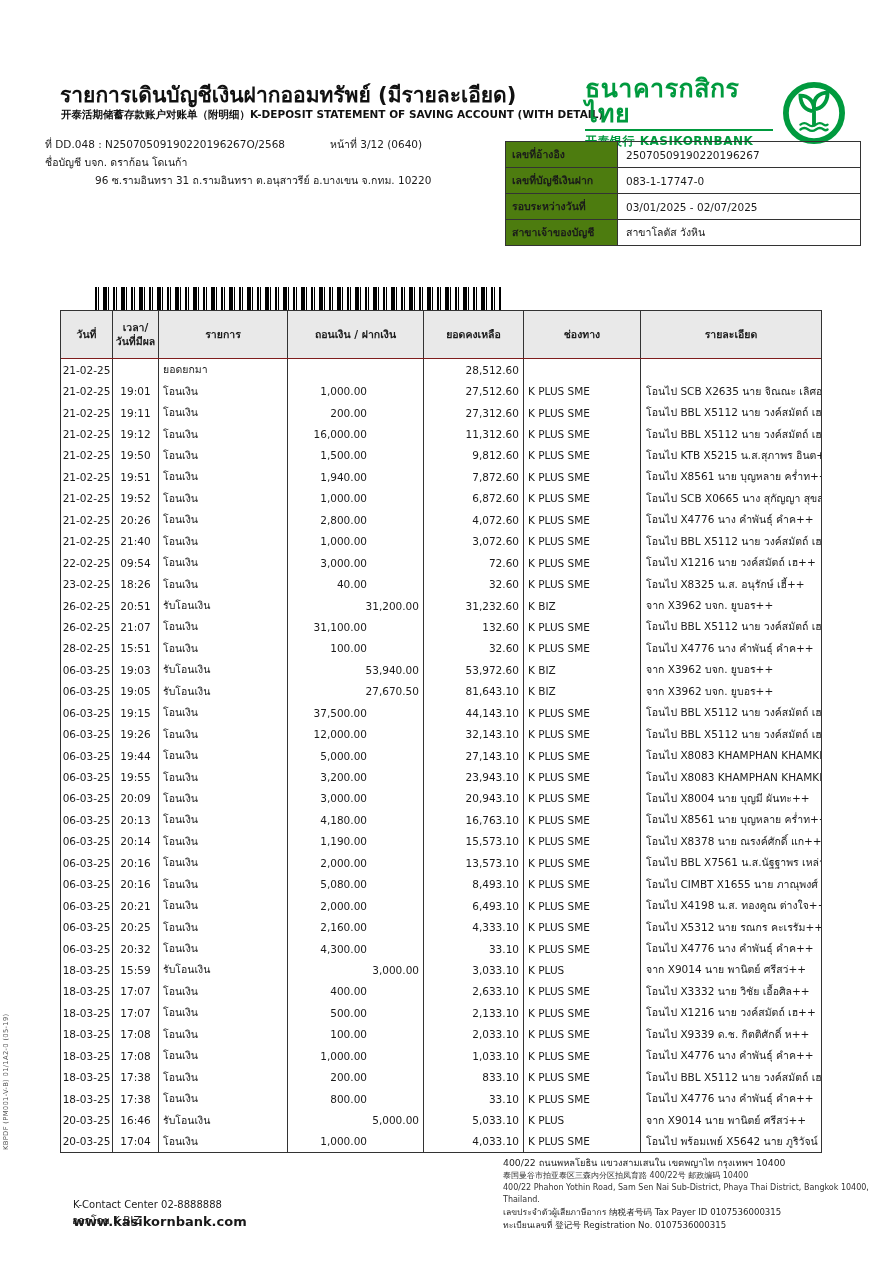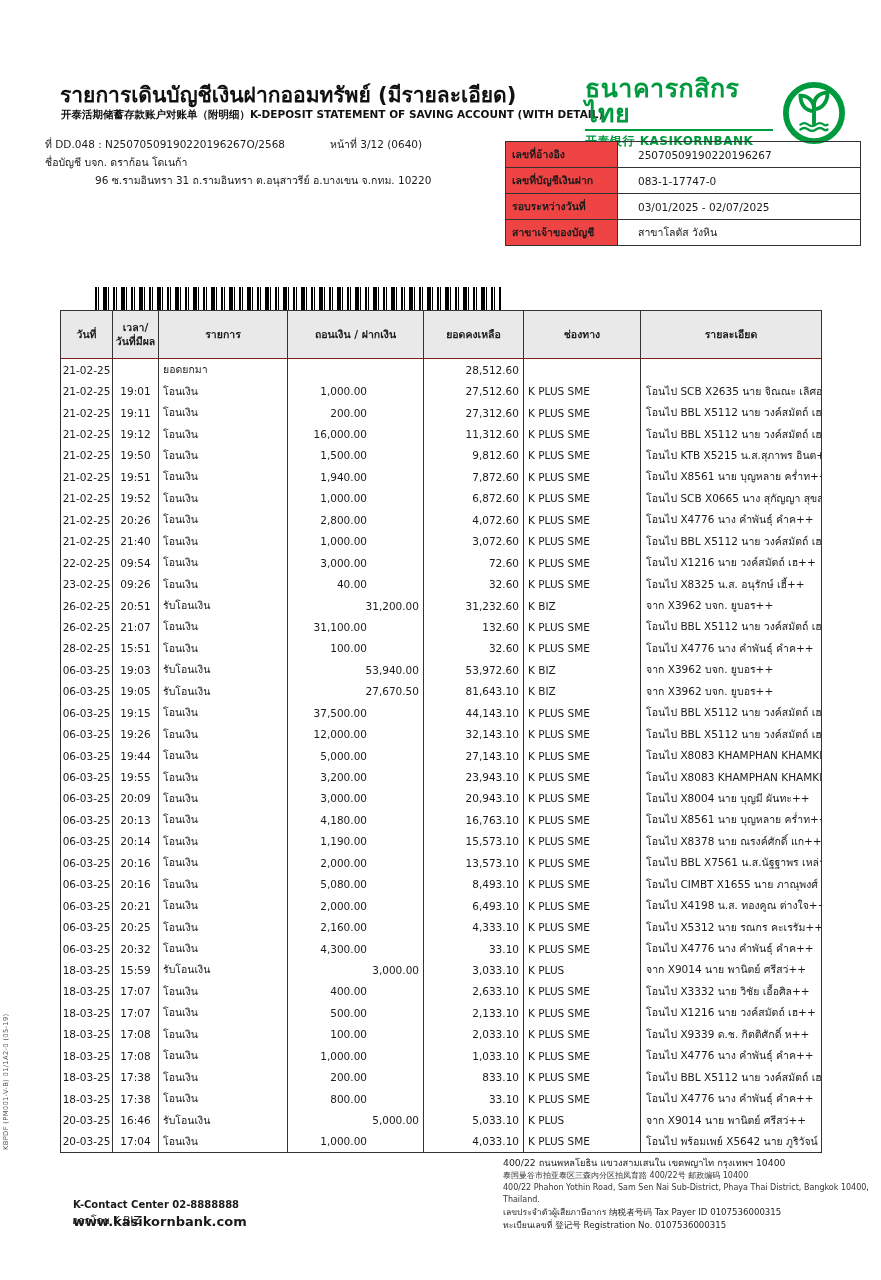--- a/index.html
+++ b/index.html
@@ -17,22 +17,22 @@
   .bank-name-th { font-size:25px; font-weight:bold; color:#009A3E; line-height:1.0; letter-spacing:0.5px; }
   .bank-name-sub { font-size:12px; font-weight:bold; color:#009A3E; border-top:2px solid #009A3E; margin-top:3px; padding-top:2px; letter-spacing:0.5px; }
   .bank-logo { width:62px; height:62px; flex:0 0 62px; }
   .meta-line { position:absolute; left:45px; top:136px; font-size:10.5px; }
   .page-no { position:absolute; left:330px; top:136px; font-size:10.5px; }
   .acct-name { position:absolute; left:45px; top:154px; font-size:10.5px; }
   .acct-addr { position:absolute; left:95px; top:172px; font-size:10.5px; }
   
   .info-box { position:absolute; left:505px; top:141px; width:356px; border:1px solid #333; border-bottom:none; font-size:10.5px; }
   .info-row { display:flex; border-bottom:1px solid #333; height:26px; }
-  .info-label { width:112px; background:#ef4444; border-right:1px solid #333; font-weight:bold; display:flex; align-items:center; padding-left:6px; }
-  .info-value { flex:1; display:flex; align-items:center; padding-left:20px; }
+  .info-label { width:112px; background:#4d7c0f; border-right:1px solid #333; font-weight:bold; display:flex; align-items:center; padding-left:6px; }
+  .info-value { flex:1; display:flex; align-items:center; padding-left:8px; }
   
   .barcode { position:absolute; left:95px; top:287px; width:406px; height:24px;
     background:repeating-linear-gradient(90deg,#000 0 2px,#fff 2px 3px,#000 3px 4px,#fff 4px 8px,#000 8px 12px,#fff 12px 13px,#000 13px 14px,#fff 14px 18px); }
   
   .stmt-table { position:absolute; left:60px; top:310px; width:762px; border:1px solid #333; font-size:10.5px; }
   .t-head { display:flex; background:#e9e9e9; border-bottom:1px solid #7f1d1d; height:48px; font-weight:bold; text-align:center; }
   .t-head > div { display:flex; align-items:center; justify-content:center; border-right:1px solid #333; line-height:1.25; }
   .t-head > div:last-child { border-right:none; }
   .c-date{width:52px;} .c-time{width:46px;} .c-desc{width:129px;} .c-amt{width:136px;} .c-bal{width:100px;} .c-chan{width:117px;} .c-det{width:182px; flex:1;}
   .t-body .t-row { display:flex; height:21.45px; align-items:center; }
@@ -42,21 +42,21 @@
   .t-row .c-time { justify-content:center; }
   .t-row .c-desc { padding-left:4px; }
   .t-row .c-amt { position:relative; }
   .t-row .c-amt .wd { position:absolute; right:56px; }
   .t-row .c-amt .dp { position:absolute; right:4px; }
   .t-row .c-bal { justify-content:flex-end; padding-right:4px; }
   .t-row .c-chan { padding-left:4px; }
   .t-row .c-det { padding-left:5px; white-space:nowrap; }
   
   .issued-by { position:absolute; left:72px; top:1172px; font-size:10.5px;margin-top:40px; }
-  .contact { position:absolute; left:73px; top:1199px; font-size:10px; font-weight:bold; }
+  .contact { position:absolute; left:73px; top:1199px; font-size:10px; font-weight:normal; }
   .website { position:absolute; left:73px; top:1214px; font-size:13px; font-weight:bold; }
   .bank-addr { position:absolute; left:503px; top:1156px; font-size:8.6px; line-height:1.5; color:#222; }
   .bank-addr .ln0 { font-size:9.3px; }
   .bank-addr .ln1, .bank-addr .ln2 { font-size:8px; color:#333; }
   .form-code { position:absolute; left:2px; top:1150px; font-size:6.8px; color:#555;
     transform:rotate(-90deg); transform-origin:left top; white-space:nowrap; letter-spacing:0.3px; }
 </style>
 </head>
 <body>
 
@@ -241,21 +241,21 @@
         <span class="wd">3,000.00</span>
         <span class="dp"></span>
       </div>
       <div class="c-bal">72.60</div>
       <div class="c-chan">K PLUS SME</div>
       <div class="c-det">โอนไป X1216 นาย วงค์สมัตถ์ เฮ++</div>
     </div>
 
     <div class="t-row">
       <div class="c-date">23-02-25</div>
-      <div class="c-time">09:26</div>
+      <div class="c-time">18:26</div>
       <div class="c-desc">โอนเงิน</div>
       <div class="c-amt">
         <span class="wd">40.00</span>
         <span class="dp"></span>
       </div>
       <div class="c-bal">32.60</div>
       <div class="c-chan">K PLUS SME</div>
       <div class="c-det">โอนไป X8325 น.ส. อนุรักษ์ เฮี้++</div>
     </div>
 

